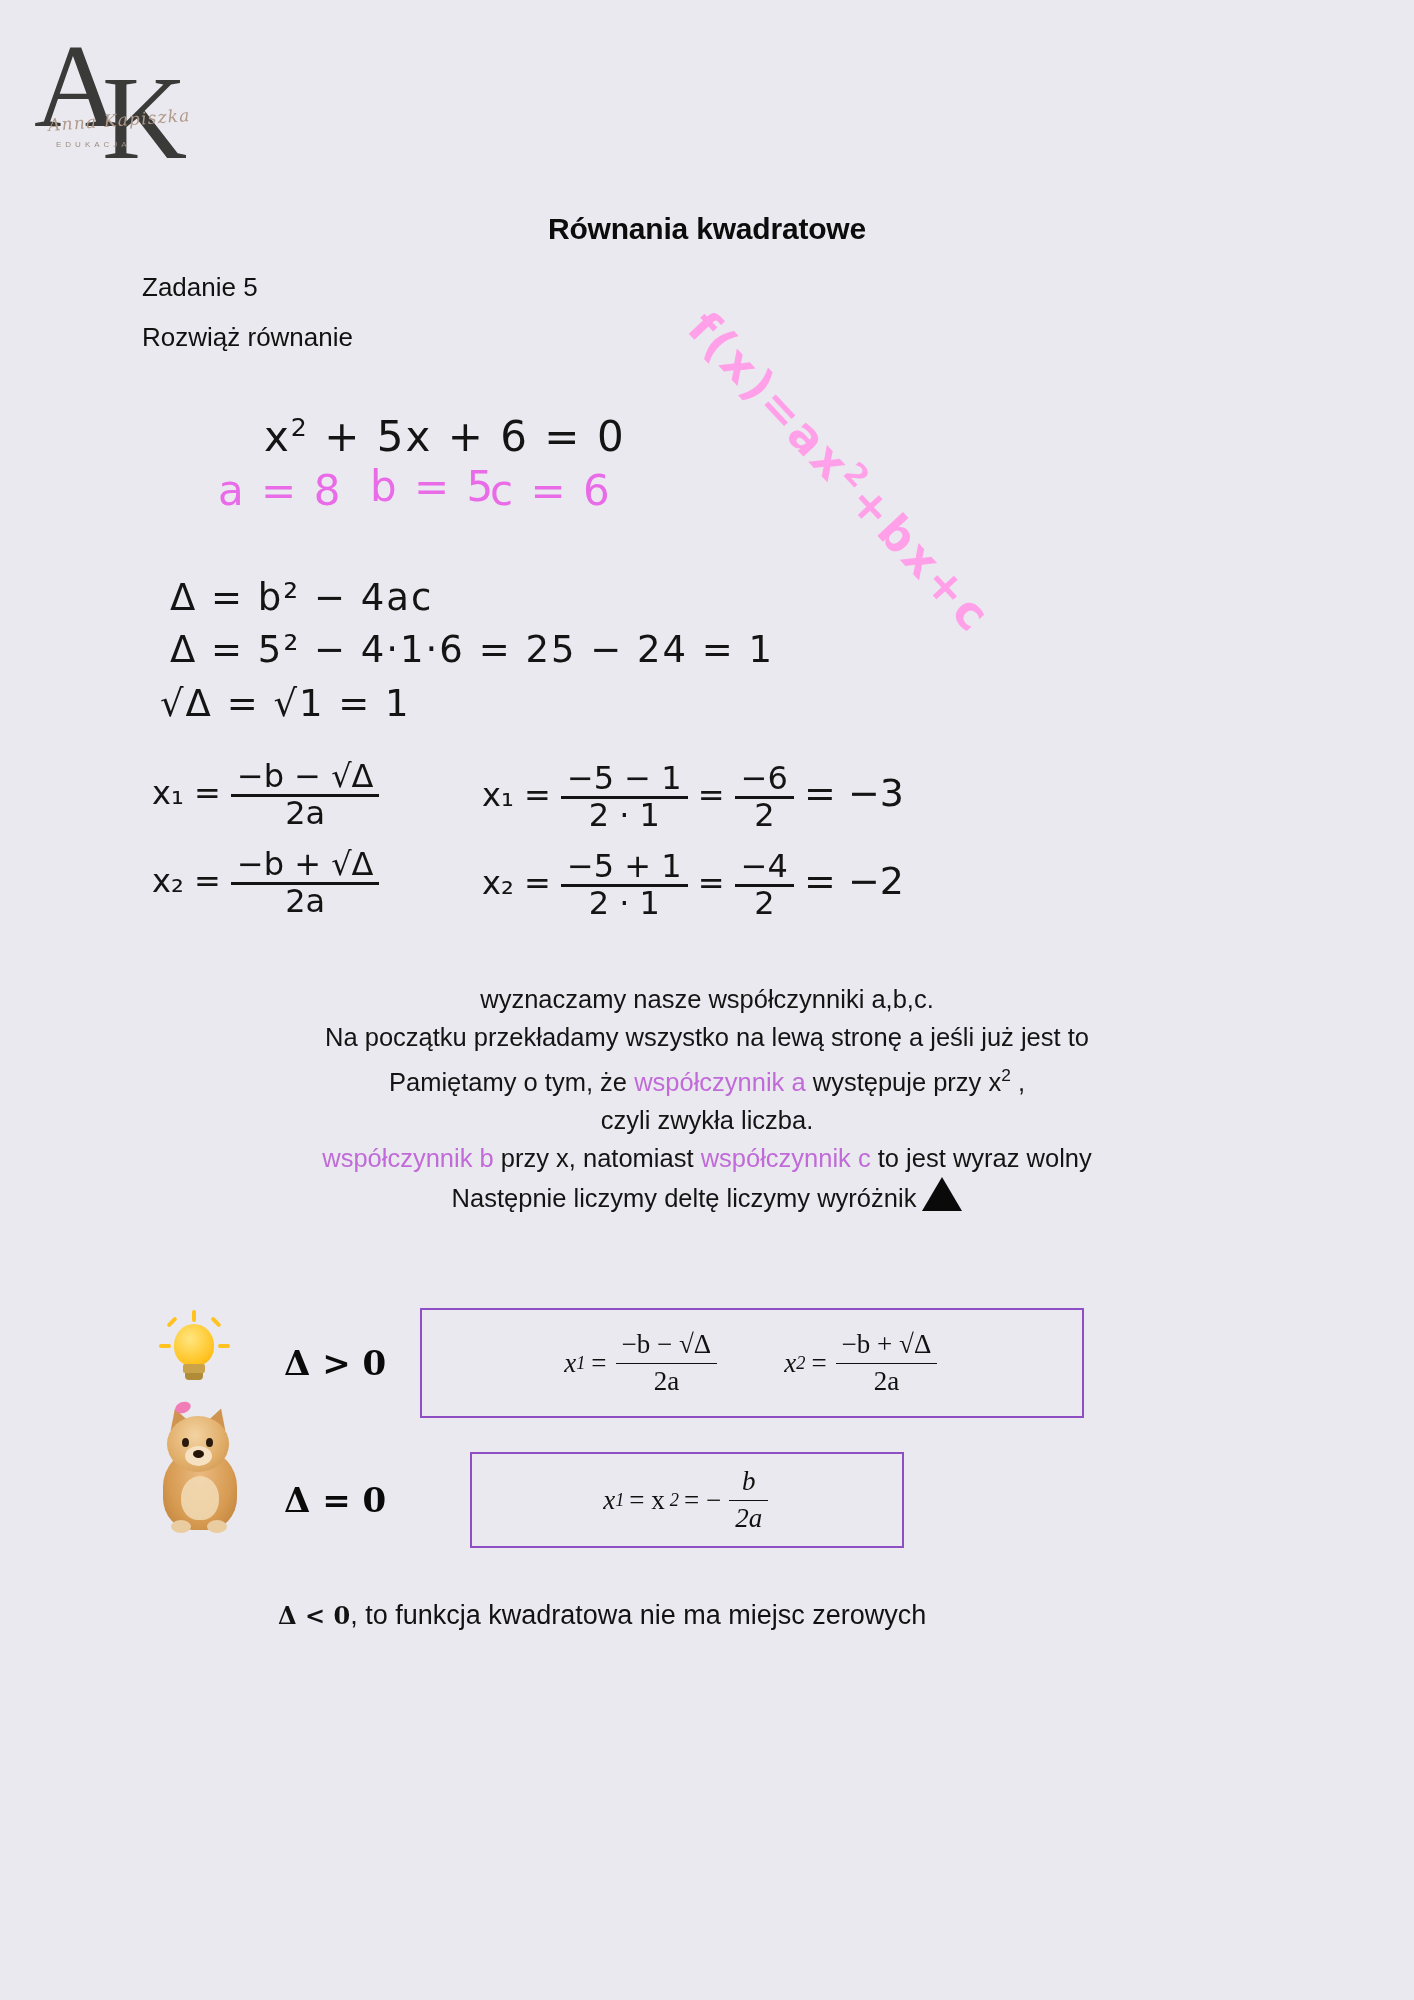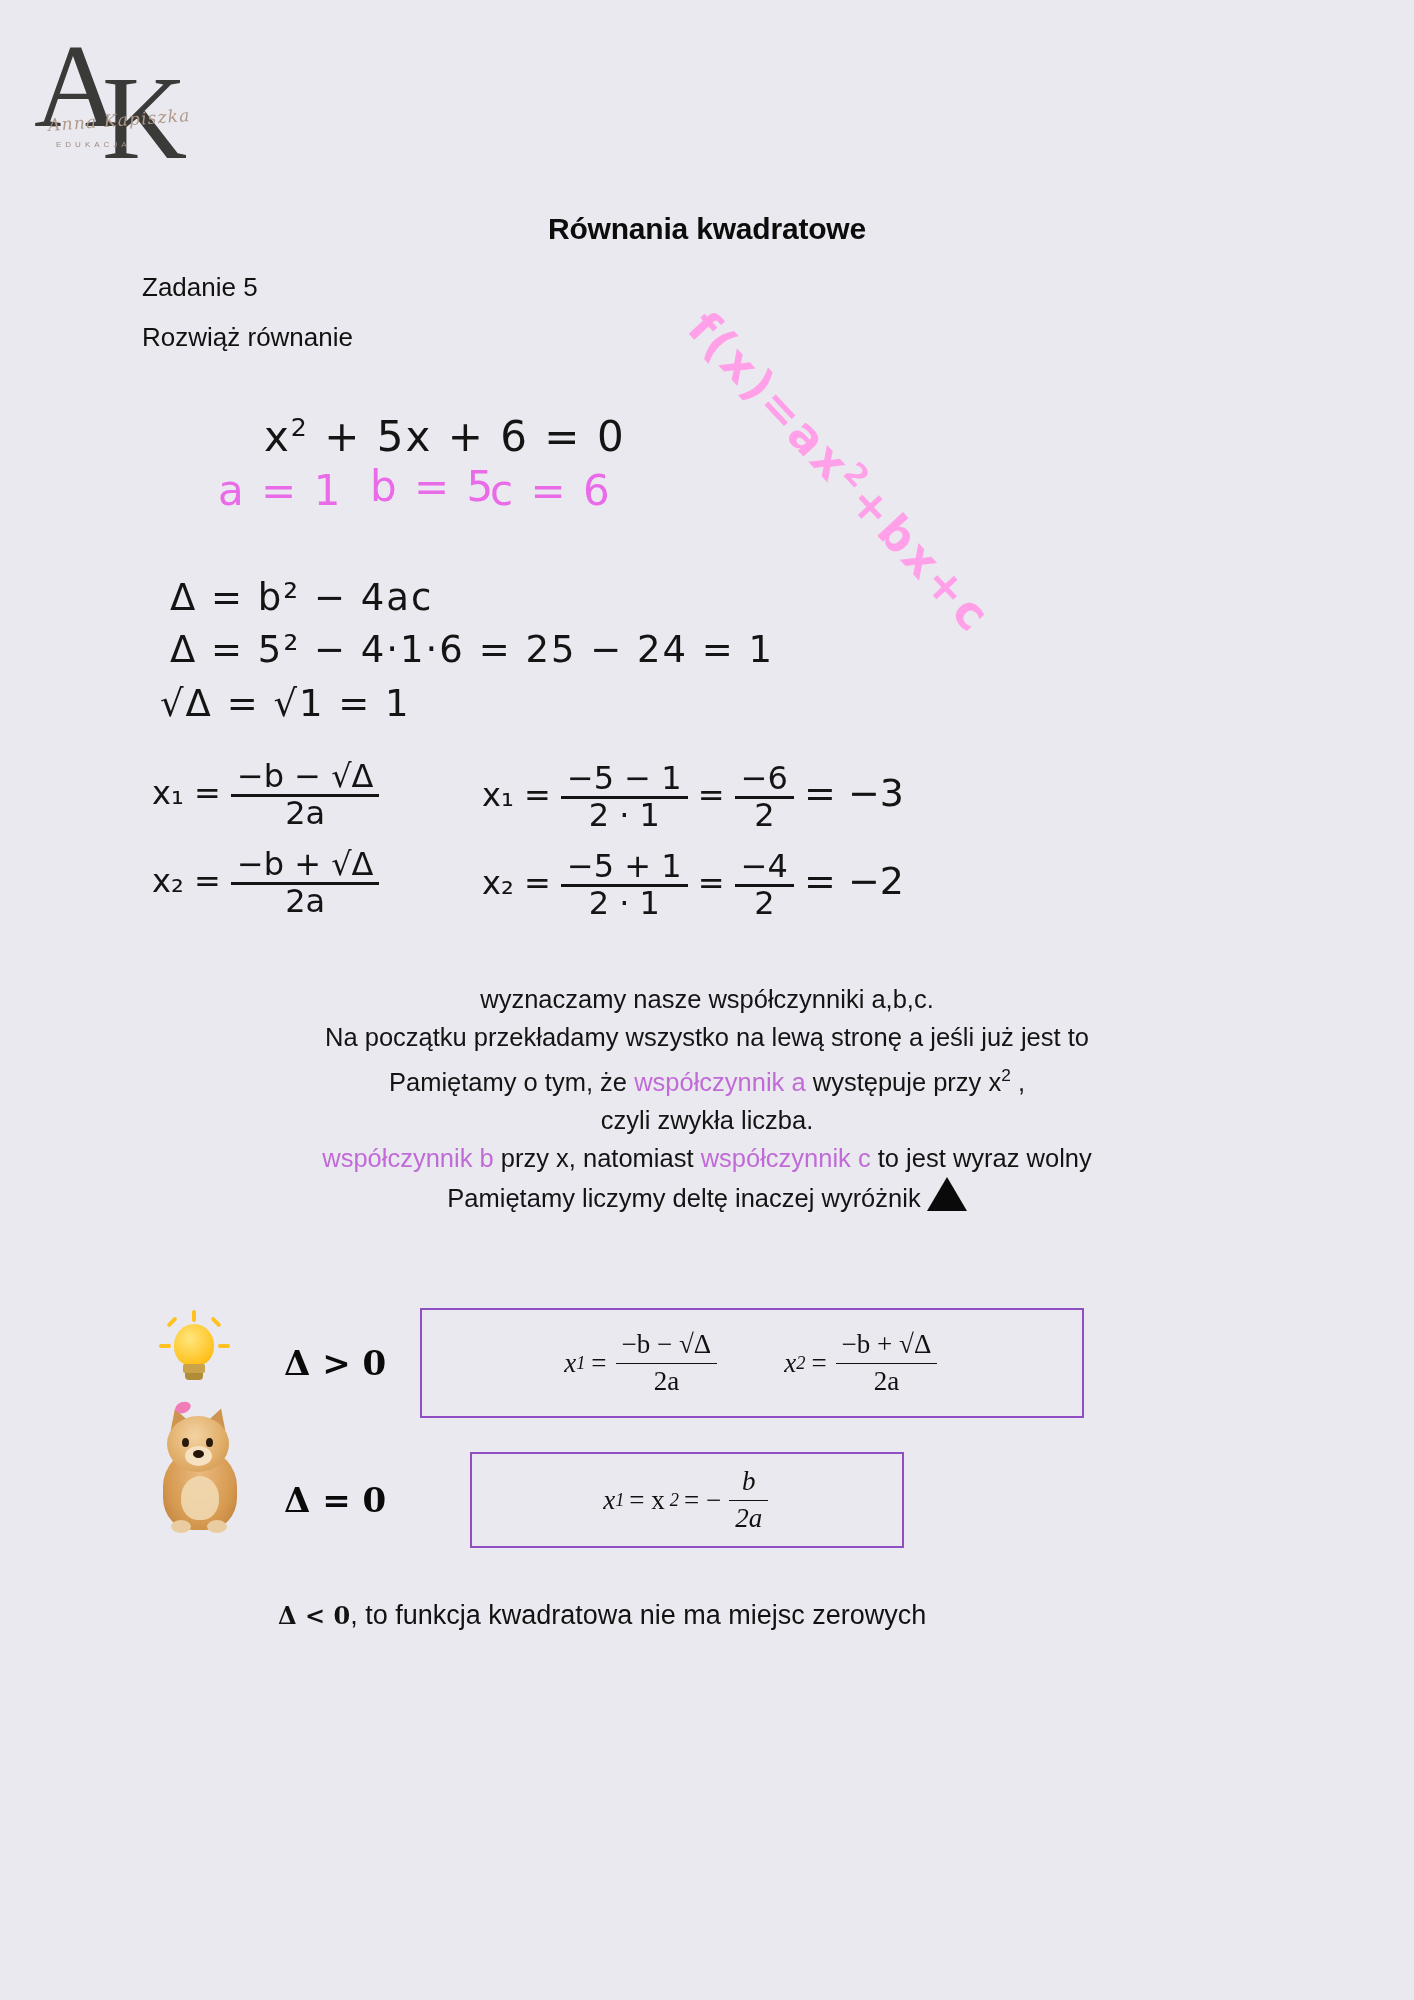--- a/index.html
+++ b/index.html
@@ -372,21 +372,21 @@
 
 <div class="doc-title">Równania kwadratowe</div>
 <div class="task-label">Zadanie 5</div>
 <div class="task-instruction">Rozwiąż równanie</div>
 
 <div class="hw hw-black hw-line" style="left:264px; top:412px; font-size:42px;">
   <span>x</span><span class="sup">2</span>
   <span>+ 5x + 6 = 0</span>
 </div>
 
-<div class="hw hw-pink hw-line" style="left:218px; top:466px; font-size:42px;">a = 1</div>
+<div class="hw hw-pink hw-line" style="left:218px; top:466px; font-size:42px;">a = 8</div>
 <div class="hw hw-pink hw-line" style="left:370px; top:462px; font-size:42px;">b = 5</div>
 <div class="hw hw-pink hw-line" style="left:490px; top:466px; font-size:42px;">c = 6</div>
 
 <div class="hw hw-black hw-line" style="left:170px; top:576px; font-size:37px;">
   <span>Δ =</span>
   <span>b² − 4ac</span>
 </div>
 
 <div class="hw hw-black hw-line" style="left:170px; top:628px; font-size:37px;">Δ = 5² − 4·1·6 = 25 − 24 = 1</div>
 
@@ -444,21 +444,21 @@
   <div>wyznaczamy nasze współczynniki a,b,c.</div>
   <div>Na początku przekładamy wszystko na lewą stronę a jeśli już jest to</div>
   <div>
     <span>Pamiętamy o tym, że </span><span class="accent">współczynnik a</span><span> występuje przy x</span><sup>2</sup><span> ,</span>
   </div>
   <div>czyli zwykła liczba.</div>
   <div>
     <span class="accent">współczynnik b</span><span> przy x, natomiast </span><span class="accent">współczynnik c</span><span> to jest wyraz wolny</span>
   </div>
   <div>
-    <span>Pamiętamy liczymy deltę inaczej wyróżnik</span><span class="tri-icon"></span>
+    <span>Następnie liczymy deltę liczymy wyróżnik</span><span class="tri-icon"></span>
   </div>
 </div>
 
 <div class="bulb">
   <div class="ray" style="left:34px; top:0px;  width:4px;  height:12px;"></div>
   <div class="ray" style="left:8px;  top:10px; width:12px; height:4px; transform:rotate(-45deg);"></div>
   <div class="ray" style="left:52px; top:10px; width:12px; height:4px; transform:rotate(45deg);"></div>
   <div class="ray" style="left:1px;  top:34px; width:12px; height:4px;"></div>
   <div class="ray" style="left:60px; top:34px; width:12px; height:4px;"></div>
   <div class="bulb-glass"></div>

